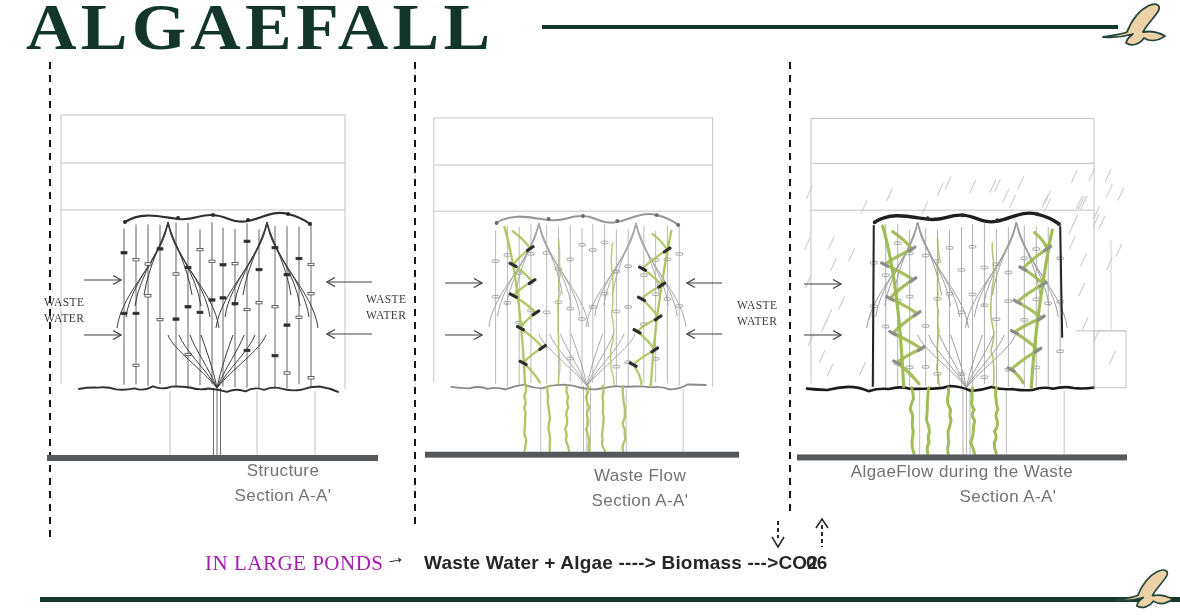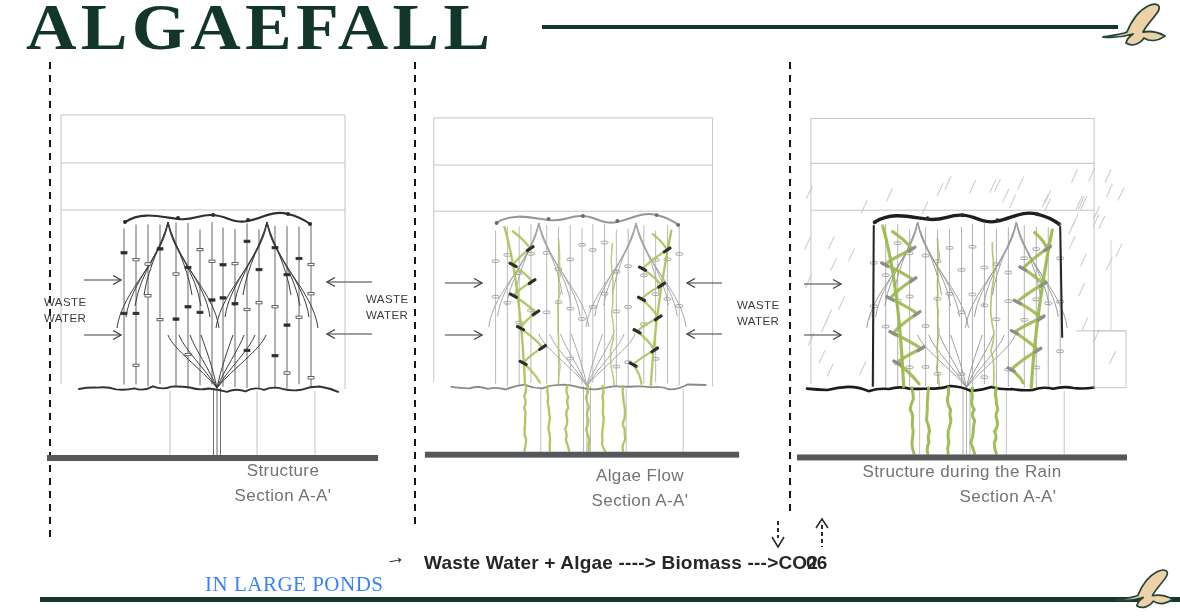--- a/index.html
+++ b/index.html
@@ -7,26 +7,26 @@
         font-family:"Liberation Sans",sans-serif;}
   .abs{position:absolute;}
   .title{position:absolute;left:26px;top:-10px;margin:0;line-height:74px;
          font-family:"Liberation Serif",serif;font-weight:700;font-size:66px;
          letter-spacing:4px;color:#12362c;transform:scaleX(1.06);transform-origin:left top;
          white-space:nowrap;}
   .rule{position:absolute;background:#16382b;}
   .dashed-v{position:absolute;width:2px;
             background:repeating-linear-gradient(to bottom,#161616 0 7px,transparent 7px 13px);}
   .ww{position:absolute;font-size:11.5px;color:#3a3a3a;letter-spacing:.4px;line-height:16px;
-      font-family:Liberation Sans, sans-serif;}
+      font-family:Liberation Serif, serif;}
   .ww span{display:block;}
   .caption{position:absolute;font-size:17px;color:#737373;letter-spacing:.4px;
            text-align:center;white-space:nowrap;font-family:"Liberation Sans",sans-serif;}
-  .f-context{position:absolute;left:205px;top:572px;font-family:"Liberation Serif",serif;
-             font-size:21px;letter-spacing:.5px;color:#3b82f6;white-space:nowrap;}
+  .f-context{position:absolute;left:205px;top:551px;font-family:"Liberation Serif",serif;
+             font-size:21px;letter-spacing:.5px;color:#a21caf;white-space:nowrap;}
   .f-arrow{position:absolute;left:385px;top:546px;font-size:20px;font-weight:700;color:#222;
            transform:rotate(-10deg);}
   .f-eq{position:absolute;top:552px;font-size:19px;font-weight:700;color:#262626;
         letter-spacing:.2px;white-space:nowrap;}
   .svg-holder{position:absolute;}
 </style>
 </head>
 <body>
 
 <div class="page">
@@ -461,23 +461,23 @@
     <span>WASTE</span>
     <span>WATER</span>
   </div>
   <div class="ww" style="left:737px;top:297px;">
     <span>WASTE</span>
     <span>WATER</span>
   </div>
 
   <div class="caption" style="left:183px;top:461px;width:200px;">Structure</div>
   <div class="caption" style="left:183px;top:486px;width:200px;">Section A-A'</div>
-  <div class="caption" style="left:540px;top:466px;width:200px;">Algae Flow</div>
+  <div class="caption" style="left:540px;top:466px;width:200px;">Waste Flow</div>
   <div class="caption" style="left:540px;top:491px;width:200px;">Section A-A'</div>
-  <div class="caption" style="left:850px;top:462px;width:224px;">Structure during the Rain</div>
+  <div class="caption" style="left:850px;top:462px;width:224px;">AlgaeFlow during the Waste</div>
   <div class="caption" style="left:928px;top:487px;width:160px;">Section A-A'</div>
 
   <div class="f-context">IN LARGE PONDS</div>
   <div class="f-arrow">→</div>
   <div class="f-eq" style="left:424px;">Waste Water + Algae ----&gt; Biomass ---&gt;CO2</div>
   <div class="f-eq" style="left:806px;">06</div>
   <div class="abs" id="co2-arrow" style="left:770px;top:519px;width:16px;height:32px;"><svg width="16" height="32" viewBox="0 0 16 32">
         <line x1="8" y1="2" x2="8" y2="19" stroke="#2a2a2a" stroke-width="2" stroke-dasharray="4 3"></line>
         <polyline points="2,18 8,28 14,18" fill="none" stroke="#2a2a2a" stroke-width="1.6"></polyline>
       </svg></div>

